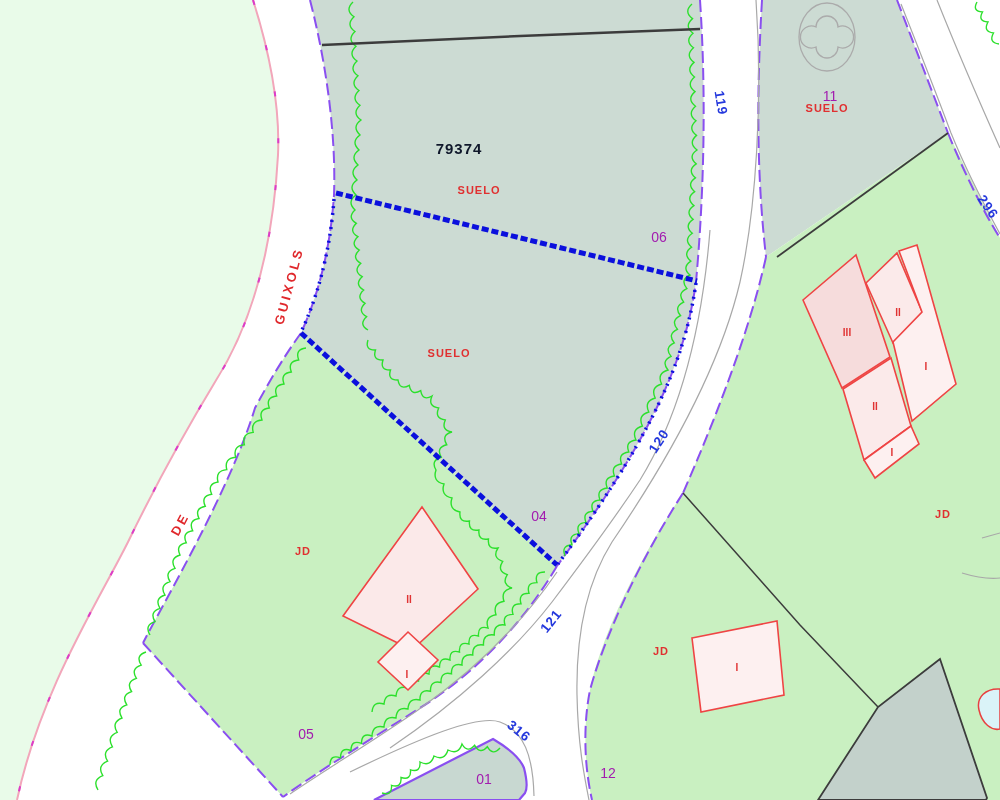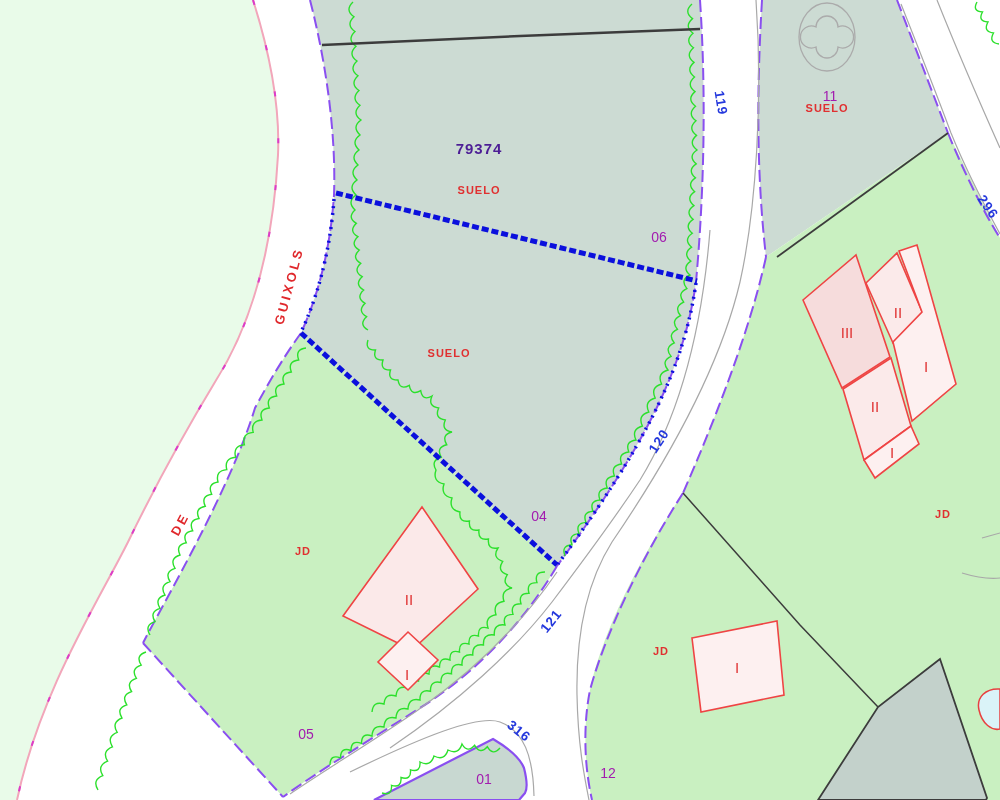--- a/index.html
+++ b/index.html
@@ -2,25 +2,25 @@
 <html><head>
 <meta charset="utf-8">
 <style>
   html,body{margin:0;padding:0;background:#fff;}
   #map{position:relative;width:1000px;height:800px;overflow:hidden;background:#fff;
        font-family:"Liberation Sans", sans-serif;}
   #map svg{position:absolute;left:0;top:0;}
   .map-label{position:absolute;transform:translate(-50%,-50%) rotate(var(--r,0deg));
              white-space:nowrap;pointer-events:auto;}
   .lbl-street{color:#e0282c;font-weight:bold;font-size:13px;letter-spacing:3px;}
-  .lbl-ref{color:#4c1d95;font-weight:bold;font-size:15px;letter-spacing:1px;margin-left:20px;}
+  .lbl-ref{color:#0f172a;font-weight:bold;font-size:15px;letter-spacing:1px;}
   .lbl-red-sm{color:#e03030;font-weight:bold;font-size:11px;letter-spacing:1px;}
   .lbl-black{color:#a21caf;font-weight:500;font-size:14px;}
   .lbl-road{color:#2438dd;font-weight:bold;font-size:13.5px;letter-spacing:1px;}
-  .lbl-bld{color:#e03434;font-weight:normal;font-size:15px;}
+  .lbl-bld{color:#e03434;font-weight:bold;font-size:10px;}
 </style>
 </head>
 <body>
 
 <div id="map">
 <svg width="1000" height="800" viewBox="0 0 1000 800">
 
   <path fill="#e9fbe9" d="M0,0 L253,0 C272,60 280,110 278,155 C272,265 245,335 215,382 C192,420 162,472 128,542 C98,602 40,692 17,800 L0,800 Z"></path>
   <path fill="#ccdbd3" d="M310,0 L700,0 C707,105 703,205 696,282 C684,368 646,444 557,566 L301,333 C316,300 330,255 334,195 C336,140 328,70 310,0 Z"></path>
   <path fill="#c9f0c1" d="M301,333 L557,566 C525,620 480,670 420,708 C370,740 320,770 283,797 L143,643 C165,600 230,490 255,408 C270,380 285,355 301,333 Z"></path>

